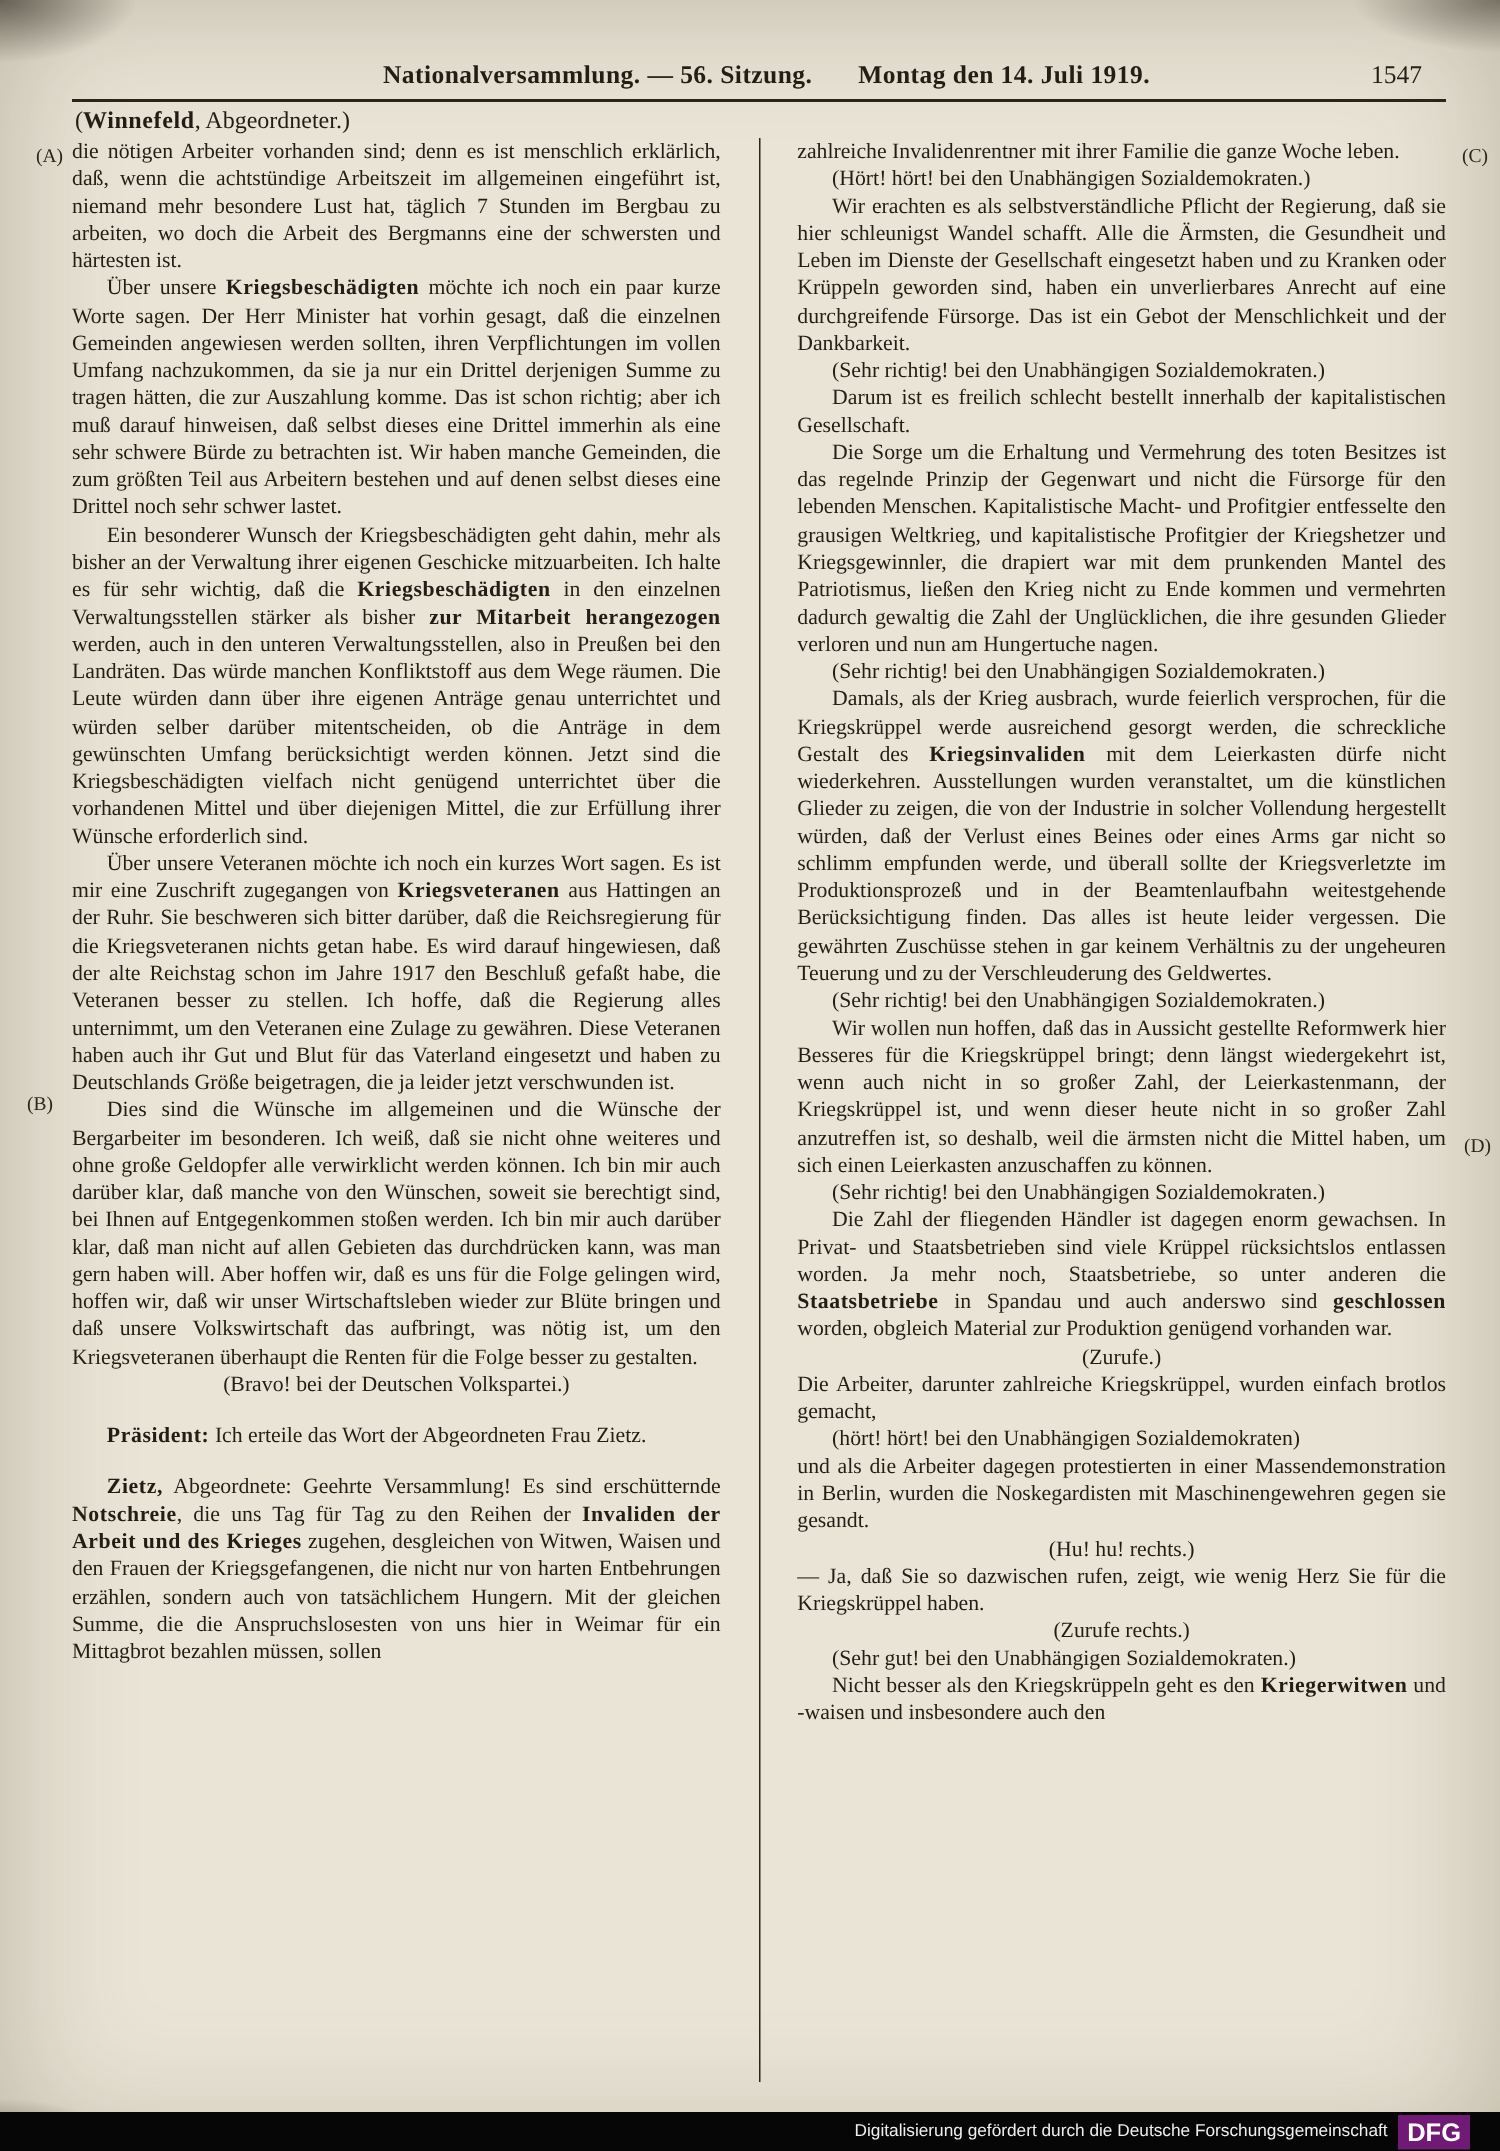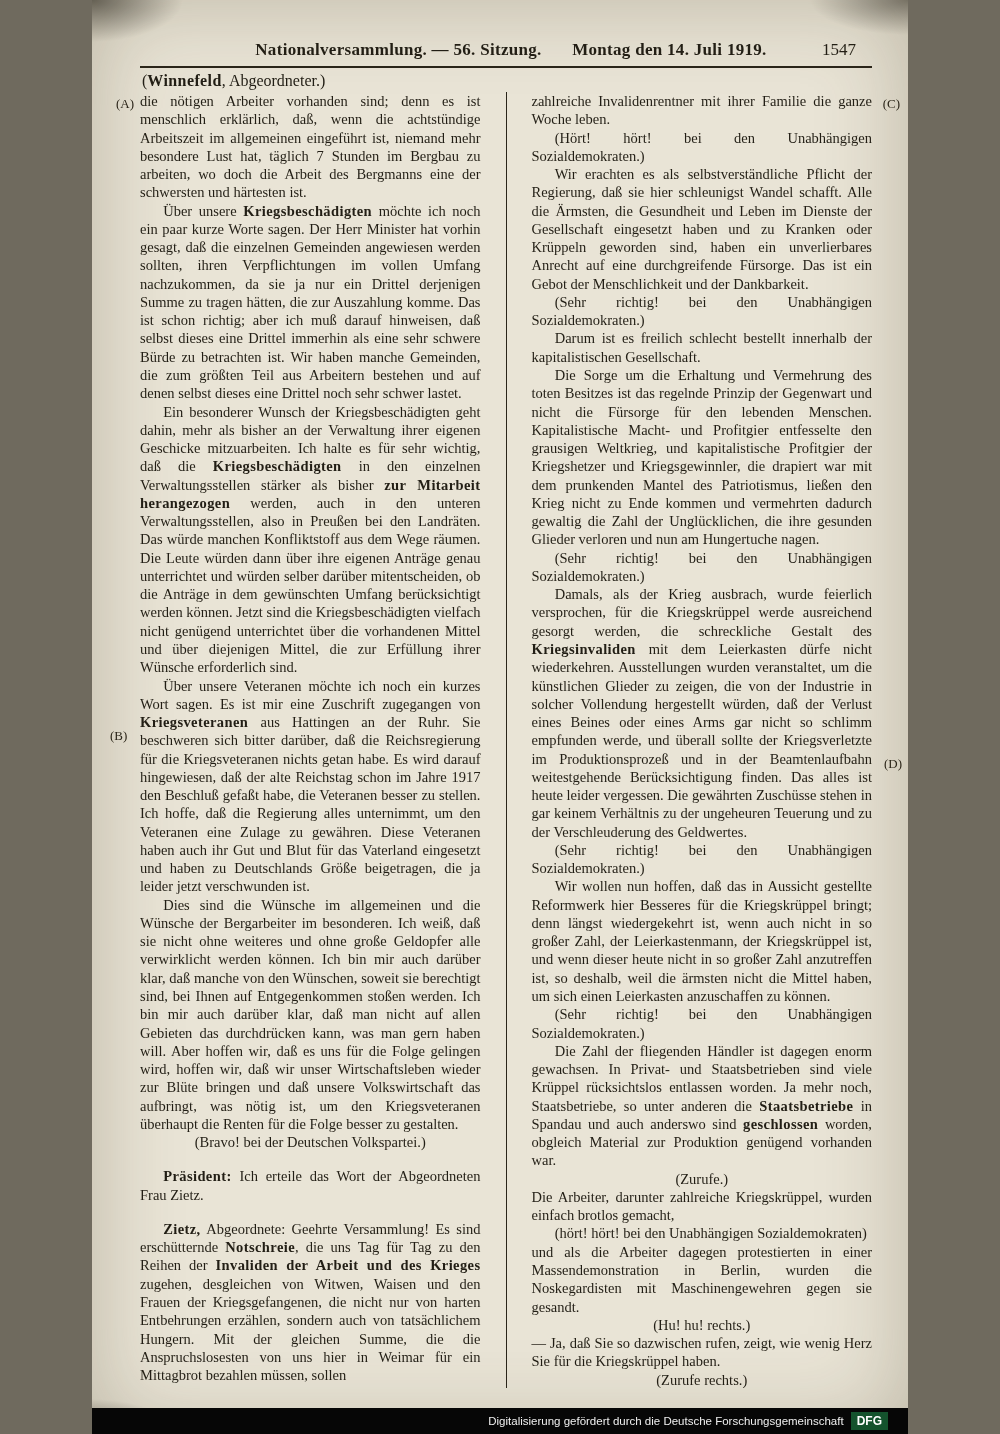--- a/index.html
+++ b/index.html
@@ -4,21 +4,21 @@
 <title>Nationalversammlung — 56. Sitzung</title>
 <style>
   * { margin: 0; padding: 0; box-sizing: border-box; }
   html, body { width: 1000px; }
   body {
     font-family: "Liberation Serif", serif;
     background: #6f6a5e;
   }
   .page {
     position: relative;
-    width: 816px;
+    width: 1000px;
     height: 1434px;
     margin: 0 auto;
     color: #221e15;
     overflow: hidden;
     background:
       radial-gradient(ellipse 130px 60px at 0% 0%, rgba(10,8,4,0.55), rgba(10,8,4,0) 70%),
       radial-gradient(ellipse 140px 50px at 100% 0%, rgba(10,8,4,0.45), rgba(10,8,4,0) 70%),
       radial-gradient(ellipse 120px 50px at 0% 100%, rgba(10,8,4,0.5), rgba(10,8,4,0) 70%),
       #e9e4d6;
   }
@@ -111,24 +111,24 @@
     gap: 7px;
     padding-right: 20px;
     z-index: 6;
     font-family: "Liberation Sans", sans-serif;
   }
   .footer-text {
     color: #efefef;
     font-size: 11.5px;
   }
   .dfg-logo {
-    background: #14532d;
+    background: #701a75;
     color: #ffffff;
     font-weight: bold;
-    font-size: 12px;
+    font-size: 17px;
     line-height: 1;
     padding: 3px 6px;
   }
 </style>
 </head>
 <body>
 
 <div class="page">
 
   <div class="header">

